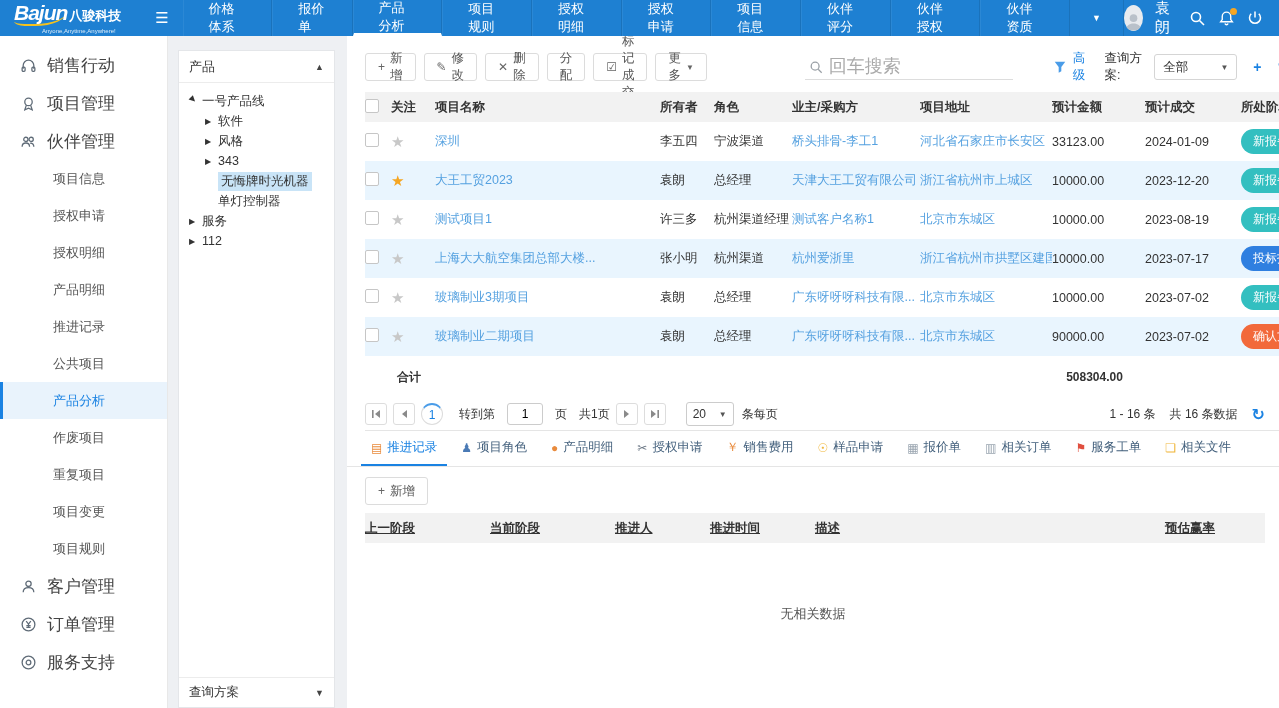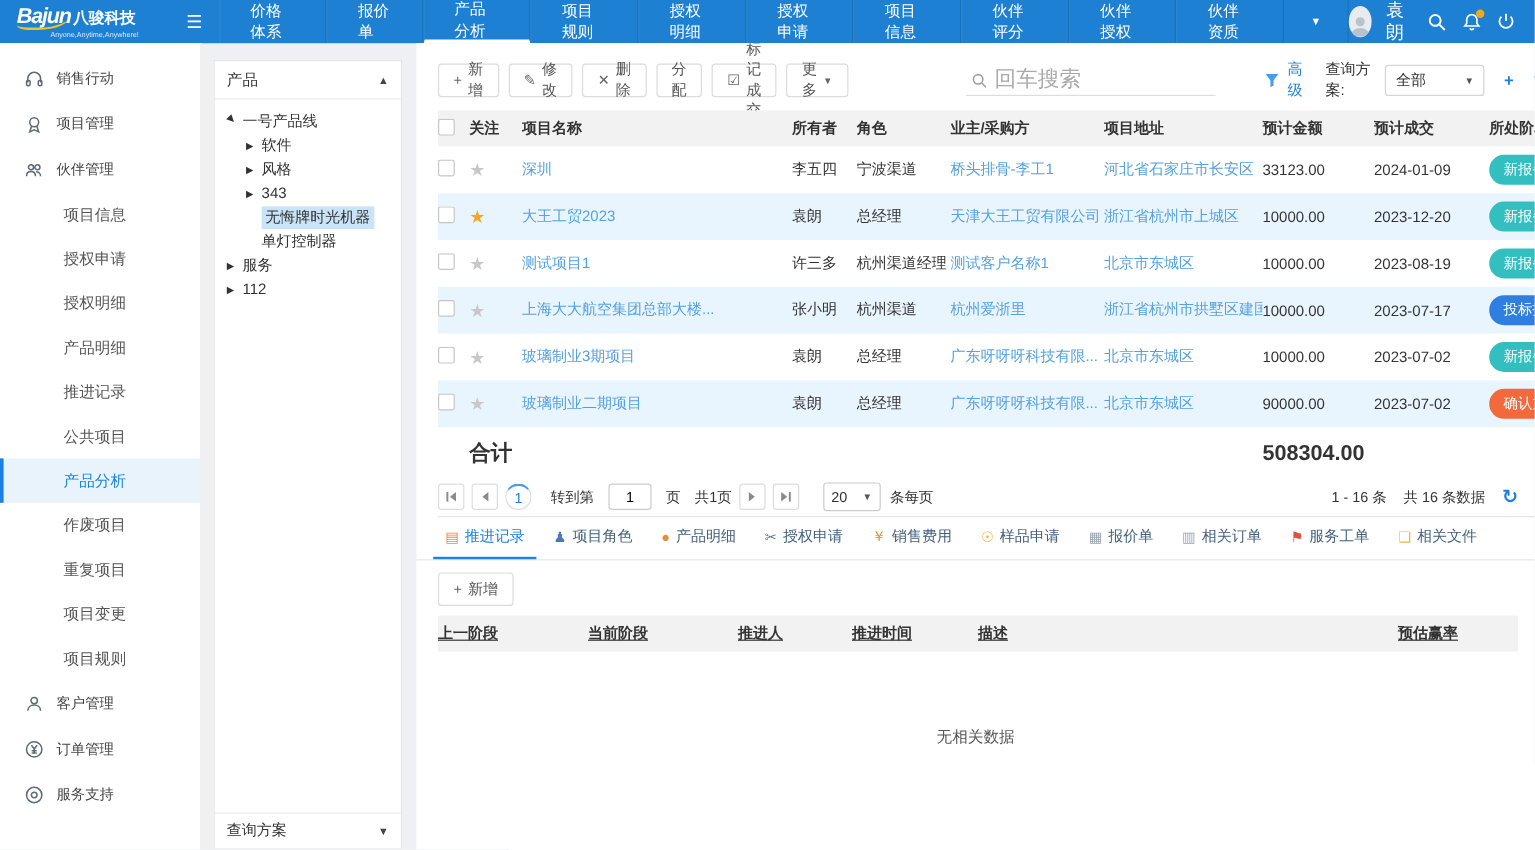--- a/index.html
+++ b/index.html
@@ -3,40 +3,40 @@
 <meta charset="utf-8">
 <style>
   * { margin:0; padding:0; box-sizing:border-box; }
   html,body { width:1279px; height:708px; overflow:hidden;
     font-family:"Liberation Sans","DejaVu Sans",sans-serif; background:#eef0f3; font-size:13px; color:#333; }
 
   
   .topbar { height:36px; background:#1e80d2; display:flex; align-items:stretch; color:#fff; }
   .logo { width:160px; display:flex; flex-direction:column; justify-content:center; padding-left:14px; line-height:1; }
   .logo-line { display:flex; align-items:baseline; }
-  .brand { font-style:italic; font-weight:bold; font-size:18px; letter-spacing:-1px; border-bottom:2px solid #f6c21c; border-radius:0 0 60% 20%; padding-bottom:1px;}
+  .brand { font-style:italic; font-weight:bold; font-size:21px; letter-spacing:-1px; border-bottom:2px solid #f6c21c; border-radius:0 0 60% 20%; padding-bottom:1px;}
   .brand-cn { font-weight:bold; font-size:13px; margin-left:2px; }
   .tagline { font-size:6px; color:rgba(255,255,255,.85); margin-top:2px; padding-left:28px; }
   .hamburger { display:flex; align-items:center; padding:0 14px; font-size:15px; cursor:pointer; }
   .topnav { display:flex; align-items:stretch; }
   .topnav-item { display:flex; align-items:center; padding:0 25px; font-size:13px; border-right:1px solid rgba(0,0,0,.10); border-left:1px solid rgba(255,255,255,.06); cursor:pointer; position:relative; }
   .topnav-item.active { border-bottom:3px solid #ffffff; }
   .topnav-caret { font-size:9px; padding:0 22px; display:flex; align-items:center; border-right:1px solid rgba(0,0,0,.10); cursor:pointer;}
   .topbar-right { margin-left:auto; display:flex; align-items:center; gap:12px; padding-right:16px; }
   .avatar { width:26px; height:26px; border-radius:50%; background:#e8ebef; display:flex; align-items:flex-end; justify-content:center; overflow:hidden; }
   .user-name { font-size:15px; }
   .icon-btn { display:flex; align-items:center; position:relative; cursor:pointer; }
   .bell-dot { position:absolute; top:-2px; right:-2px; width:7px; height:7px; background:#f5a623; border-radius:50%; }
 
   
   .content { display:flex; height:672px; }
 
   
   .sidebar { width:168px; background:#fff; border-right:1px solid #e8e8e8; padding-top:10px; overflow:hidden; flex-shrink:0;}
-  .side-group { height:38px; display:flex; align-items:center; gap:10px; padding-left:20px; font-size:12px; color:#444; cursor:pointer; }
+  .side-group { height:38px; display:flex; align-items:center; gap:10px; padding-left:20px; font-size:17px; color:#444; cursor:pointer; }
   .side-sub { height:37px; display:flex; align-items:center; padding-left:50px; font-size:13px; color:#555; cursor:pointer; border-left:3px solid transparent; }
   .side-sub.active { background:#e9f3fc; color:#1a82e2; border-left:3px solid #1a82e2; }
   .side-icon { width:17px; height:17px; flex-shrink:0; }
 
   
   .tree-panel { width:157px; background:#fff; border:1px solid #e4e6e9; margin:14px 12px 0 10px; display:flex; flex-direction:column; flex-shrink:0; }
   .tree-head { height:32px; display:flex; align-items:center; justify-content:space-between; padding:0 10px; border-bottom:1px solid #ececec; font-size:13px; color:#333; }
   .tree-collapse { font-size:9px; color:#444; cursor:pointer; }
   .tree-body { flex:1; padding:8px 4px; overflow:hidden; }
   .tree-node { display:flex; align-items:center; height:20px; font-size:12.5px; color:#333; cursor:pointer; white-space:nowrap; }
@@ -72,21 +72,21 @@
   .grid-row { height:39px; font-size:12.5px; cursor:default; }
   .grid-row:nth-child(even) { background:#e9f5fe; }
   .cell { flex-shrink:0; padding-right:8px; white-space:nowrap; overflow:hidden; }
   .c-check{width:26px;} .c-star{width:44px;} .c-name{width:225px;} .c-owner{width:54px;}
   .c-role{width:78px;} .c-client{width:128px;} .c-addr{width:132px;} .c-amt{width:93px;}
   .c-date{width:96px;} .c-stage{width:110px; overflow:visible;}
   .checkbox { width:14px; height:14px; border:1px solid #c6c6c6; border-radius:2px; background:#fff; display:inline-block; cursor:pointer; }
   .star { font-size:15px; cursor:pointer; }
   a.cell-link { color:#55a1e0; text-decoration:none; cursor:pointer; }
   .badge { display:inline-block; color:#fff; font-size:12px; padding:4px 12px; border-radius:13px; white-space:nowrap; }
-  .grid-sum { height:42px; font-weight:bold; font-size:18px;text-align:center; }
+  .grid-sum { height:42px; font-weight:bold; font-size:12px;text-align:center; }
 
   
   .pager { display:flex; align-items:center; height:33px; border-bottom:1px solid #e5e5e5; margin:0 0 0 18px; padding-right:14px; font-size:12px; color:#333; }
   .pg-btn { width:22px; height:22px; border:1px solid #ddd; border-radius:3px; display:flex; align-items:center; justify-content:center; margin-right:6px; cursor:pointer; background:#fff; }
   .pg-cur { width:22px; height:22px; border:1px solid #ddd; border-top:2px solid #4a9ce8; border-radius:50%; color:#1a82e2; display:flex; align-items:center; justify-content:center; margin-right:10px; cursor:pointer; }
   .pg-text { margin:0 6px; }
   .pg-input { width:36px; height:22px; border:1px solid #ccc; border-radius:3px; text-align:center; font-size:12px; margin:0 6px; font-family:inherit;}
   .pg-size { width:48px; height:24px; border:1px solid #ccc; border-radius:3px; display:flex; align-items:center; justify-content:space-between; padding:0 6px; margin:0 8px 0 14px; cursor:pointer; }
   .pg-size .caret { font-size:8px; color:#555; }
   .pg-right { margin-left:auto; display:flex; align-items:center; gap:14px; }

